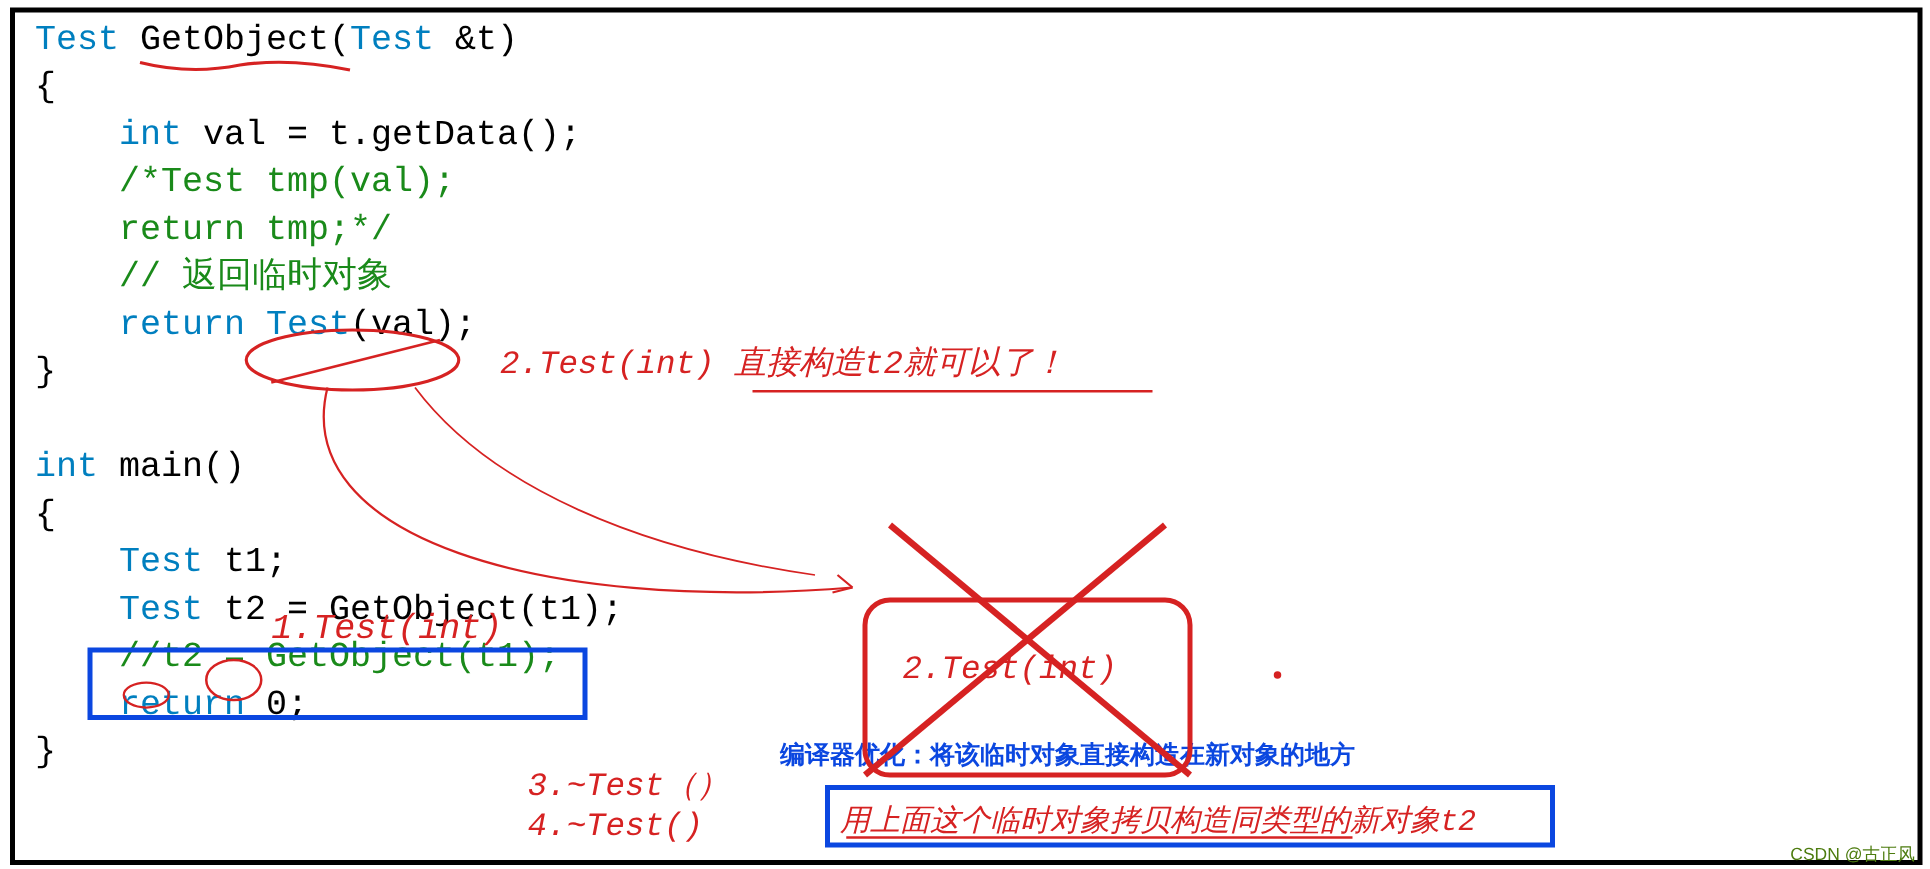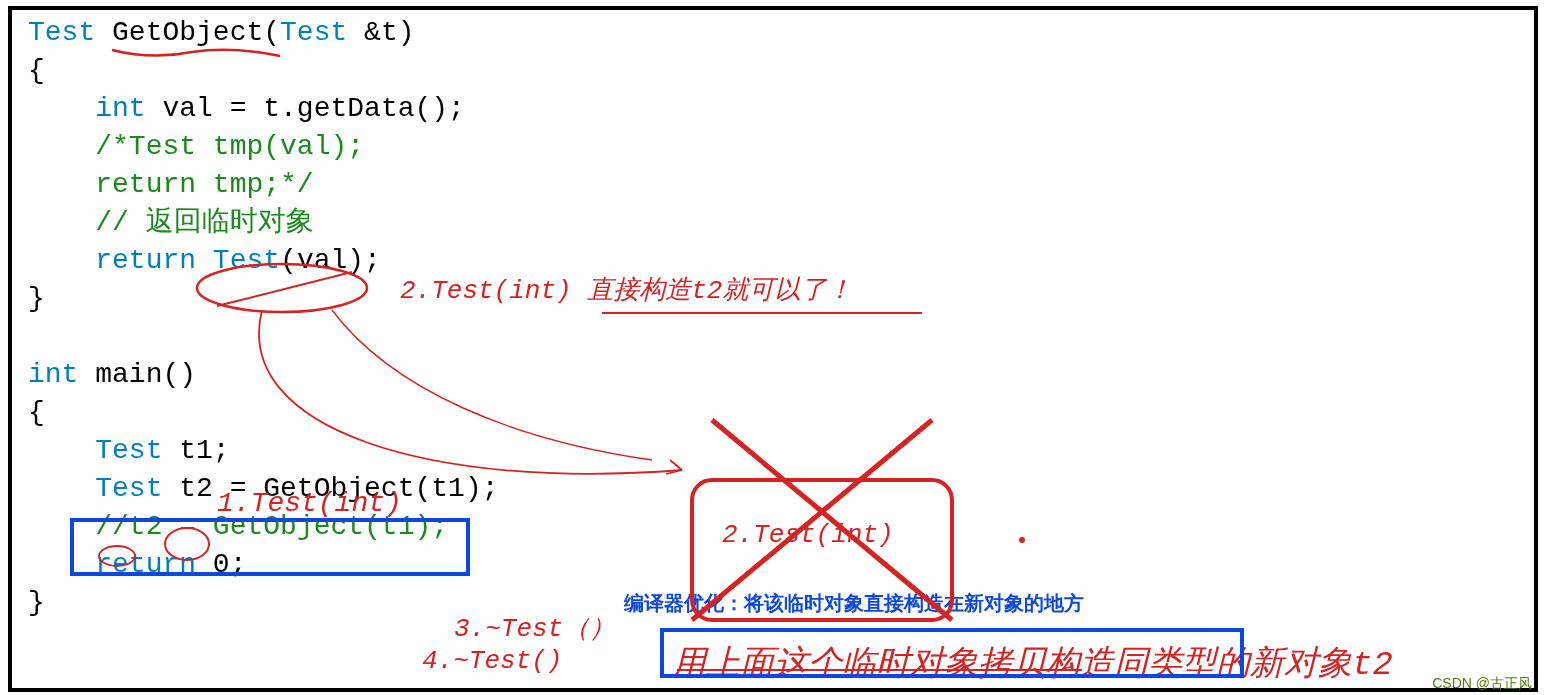--- a/index.html
+++ b/index.html
@@ -37,28 +37,28 @@
 <span>    </span><span class="kw">Test</span><span class="id"> t2 = GetObject(t1);</span>
 <span>    </span><span class="cm">//t2 = GetObject(t1);</span>
 <span>    </span><span class="kw">return</span><span class="id"> 0;</span>
 <span class="id">}</span></div>
 
     <div class="abs anno-red" style="left:205px;top:478px;font-size:28px;">1.Test(int)</div>
 
     <div class="abs anno-red" style="left:388px;top:262px;font-size:26px;">2.Test(int) 直接构造t2就可以了！</div>
     <div class="underline-red" style="left:590px;top:302px;width:320px;"></div>
 
-    <div class="abs anno-red" style="left:410px;top:600px;font-size:26px;margin-left:32px;">3.~Test（）</div>
+    <div class="abs anno-red" style="left:410px;top:600px;font-size:26px;">3.~Test（）</div>
     <div class="abs anno-red" style="left:410px;top:636px;font-size:26px;">4.~Test()</div>
 
     <div class="abs anno-red" style="left:710px;top:510px;font-size:26px;">2.Test(int)</div>
 
     <div class="abs anno-blue" style="left:612px;top:580px;font-size:20px;">编译器优化：将该临时对象直接构造在新对象的地方</div>
 
-    <div class="abs anno-red" style="left:660px;top:630px;font-size:34px;">用上面这个临时对象拷贝构造同类型的新对象t2</div>
+    <div class="abs anno-red" style="left:660px;top:630px;font-size:24px;">用上面这个临时对象拷贝构造同类型的新对象t2</div>
 
     <svg class="overlay" width="1522" height="678">
 
       <path d="M100 40 Q140 50 180 42 Q220 36 268 46" stroke="#d62222" stroke-width="2.5" fill="none"></path>
 
       <ellipse cx="270" cy="278" rx="85" ry="24" stroke="#d62222" stroke-width="2.5" fill="none"></ellipse>
       <path d="M205 296 L340 262" stroke="#d62222" stroke-width="2" fill="none"></path>
 
       <rect x="60" y="510" width="396" height="54" stroke="#0b47e0" stroke-width="4" fill="none"></rect>
 

